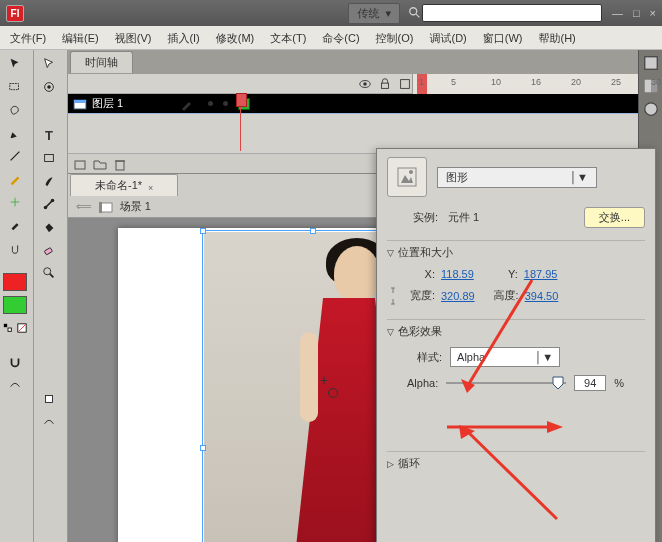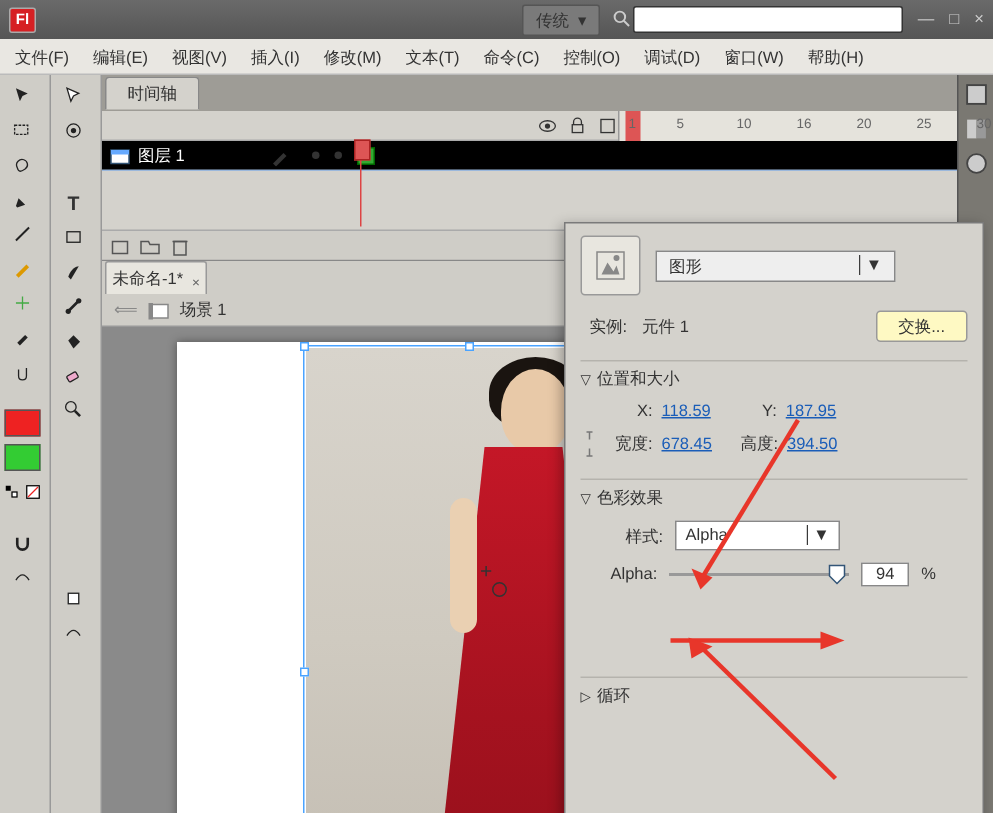--- a/index.html
+++ b/index.html
@@ -37,21 +37,21 @@
 .layer-row .pen{width:14px;margin-left:4px}
 .layer-row .dots{display:flex;gap:10px;margin-left:14px}
 .layer-row .dot{width:5px;height:5px;background:#333;border-radius:50%}
 .layer-row .kbox{width:12px;height:12px;background:#3a3;border:1px solid #060;margin-left:10px}
 .tl-scrub{position:absolute;left:172px;top:20px;bottom:22px;width:1px;background:#d44}
 .tl-scrub::before{content:"";position:absolute;top:-1px;left:-4px;width:9px;height:12px;background:#d55;border:1px solid #a22}
 .tl-bot{position:absolute;bottom:0;left:0;right:0;height:20px;background:#cfcdc7;border-top:1px solid #aaa;display:flex;align-items:center;gap:4px;padding:0 4px}
 .tl-bot .ib{width:16px;height:16px;display:flex;align-items:center;justify-content:center}
 .doc-area{flex:1;background:#b8b8b8;display:flex;flex-direction:column}
 .doc-tab{height:22px;background:#cfcdc7;display:flex;align-items:center;padding-left:2px}
-.doc-tab .dtab{background:#e8e6df;border:1px solid #999;border-bottom:none;padding:3px 4px;border-radius:2px 2px 0 0;display:flex;gap:6px;align-items:flex-end}
+.doc-tab .dtab{background:#e8e6df;border:1px solid #999;border-bottom:none;padding:3px 24px;border-radius:2px 2px 0 0;display:flex;gap:6px;align-items:flex-end}
 .doc-tab .dtab .x{font-size:9px;color:#666}
 .scene{height:22px;background:#cfcdc7;display:flex;align-items:center;padding:0 8px;gap:6px;border-bottom:1px solid #999}
 .stage-wrap{flex:1;background:#8a8a8a;position:relative;overflow:hidden}
 .stage{position:absolute;left:50px;top:10px;width:320px;height:440px;background:#fff;box-shadow:0 0 6px rgba(0,0,0,.4)}
 .sel-box{position:absolute;left:134px;top:12px;width:222px;height:436px;border:1px solid #4aa3ff}
 .sel-box .h{position:absolute;width:6px;height:6px;background:#fff;border:1px solid #4aa3ff}
 .sel-box .h1{left:-3px;top:-3px}.sel-box .h2{right:-3px;top:-3px}
 .sel-box .h5{left:50%;top:-3px;margin-left:-3px}
 .sel-box .h7{top:50%;left:-3px;margin-top:-3px}.sel-box .h8{top:50%;right:-3px;margin-top:-3px}
 .photo{position:absolute;left:136px;top:14px;width:218px;height:432px;background:linear-gradient(180deg,#d8d4cc 0%,#cfcac0 45%,#bfb8ad 100%)}
@@ -407,21 +407,21 @@
             </svg>
         </div>
         <div style="flex:1;display:flex;flex-direction:column;gap:6px">
           <div class="type-drop">
             <span>图形</span>
             <span>│▼</span>
           </div>
         </div>
       </div>
       <div class="inst-line">
-        <span style="margin-left:6px">实例:</span>
+        <span style="margin-left:26px">实例:</span>
         <span>元件 1</span>
         <div style="flex:1"></div>
         <div class="swap-btn"><span>交换...</span></div>
       </div>
 
       <div class="sect">
         <div class="sect-hdr">
           <span class="tri">▽</span>
           <span>位置和大小</span>
         </div>
@@ -434,21 +434,21 @@
               <span class="lbl">Y:</span>
               <span class="val">187.95</span>
             </div>
         </div>
         <div class="pos-grid" style="align-items:center">
           <svg class="link-ico" viewBox="0 0 16 24" style="position:absolute;left:8px">
               <path d="M6 4h4M6 20h4M8 4v5M8 15v5" stroke="#777" fill="none"></path>
             </svg>
           <div class="pos-item">
               <span class="lbl">宽度:</span>
-              <span class="val">678.45</span>
+              <span class="val">320.89</span>
             </div>
           <div class="pos-item">
               <span class="lbl">高度:</span>
               <span class="val">394.50</span>
             </div>
         </div>
       </div>
 
       <div class="sect">
         <div class="sect-hdr">

